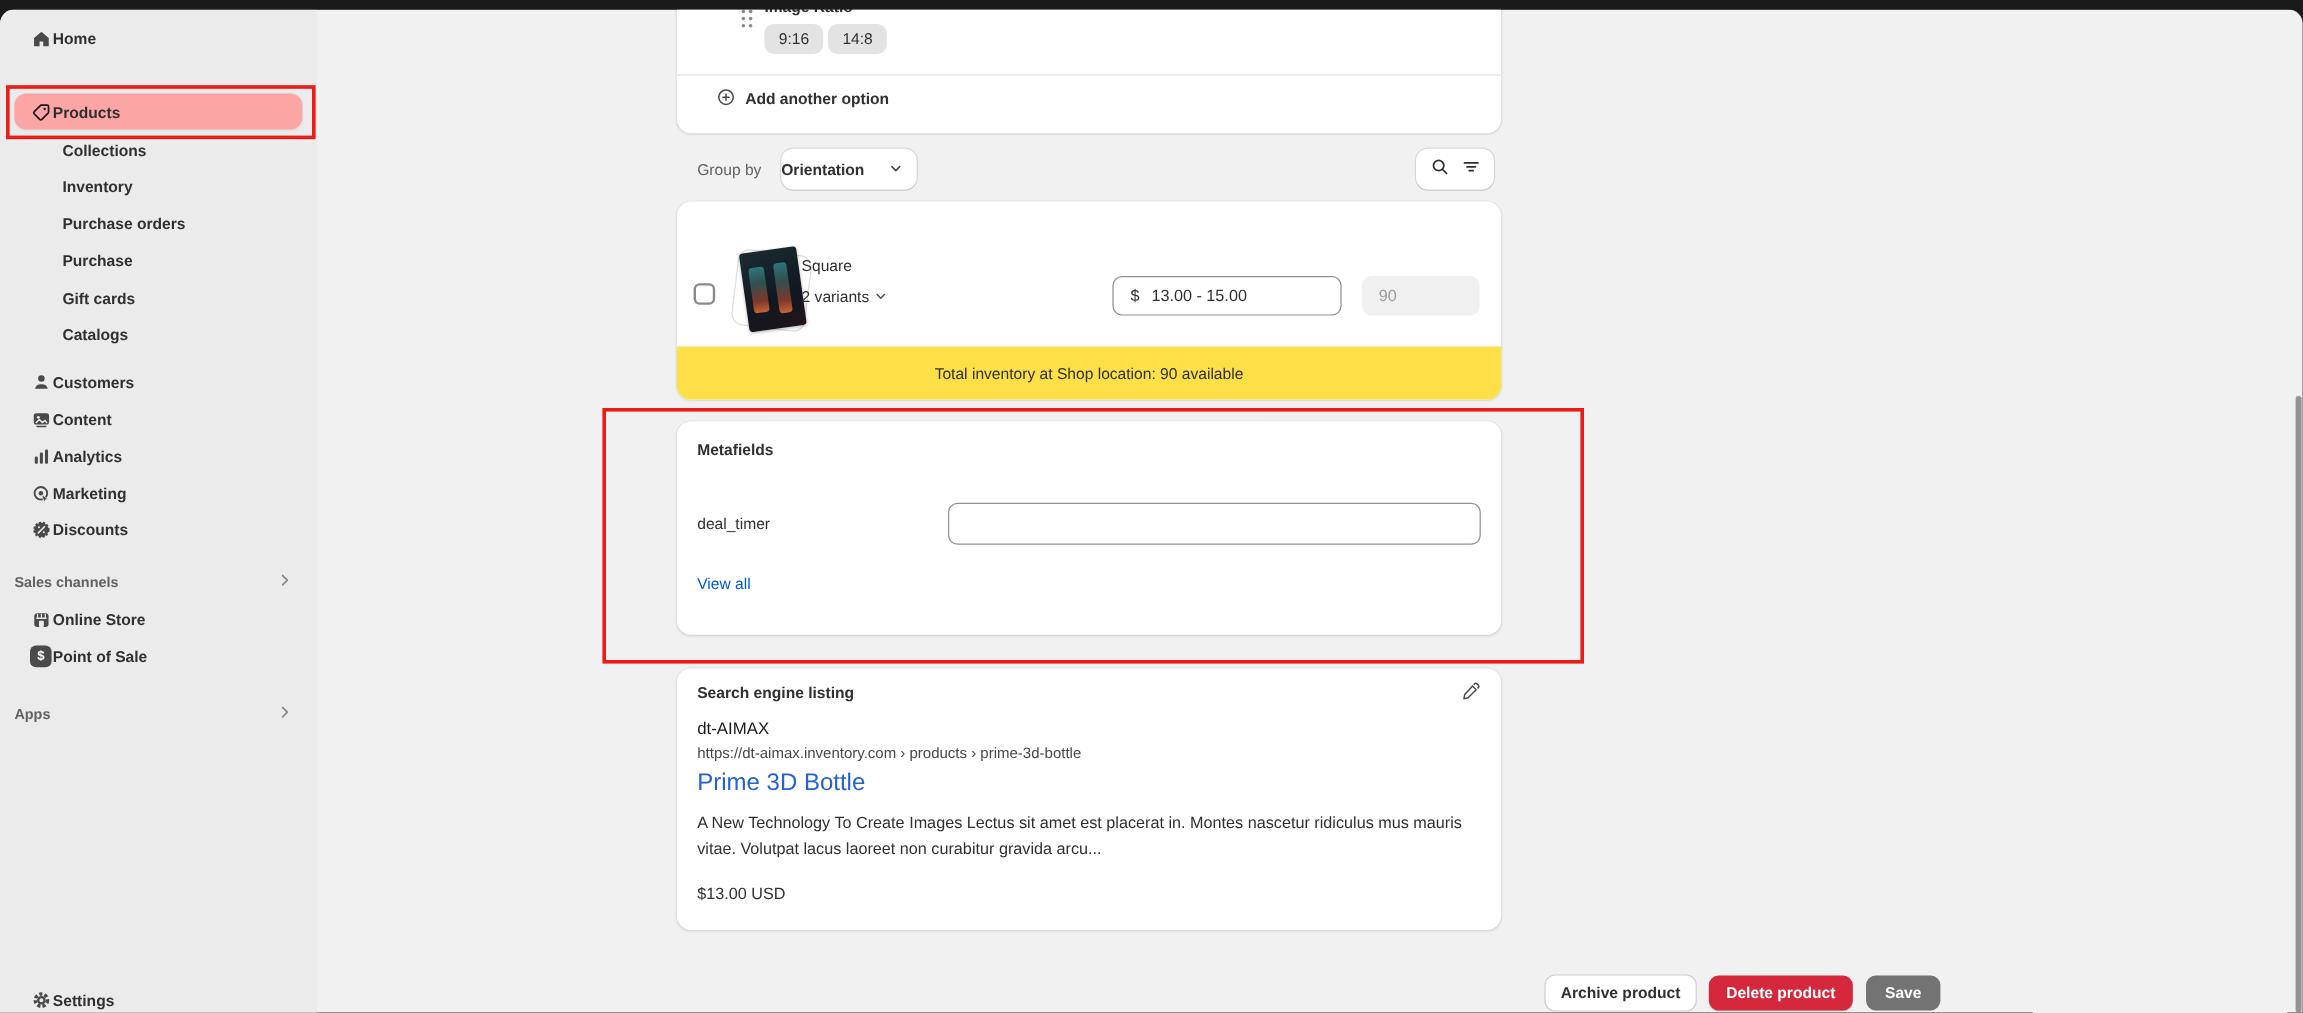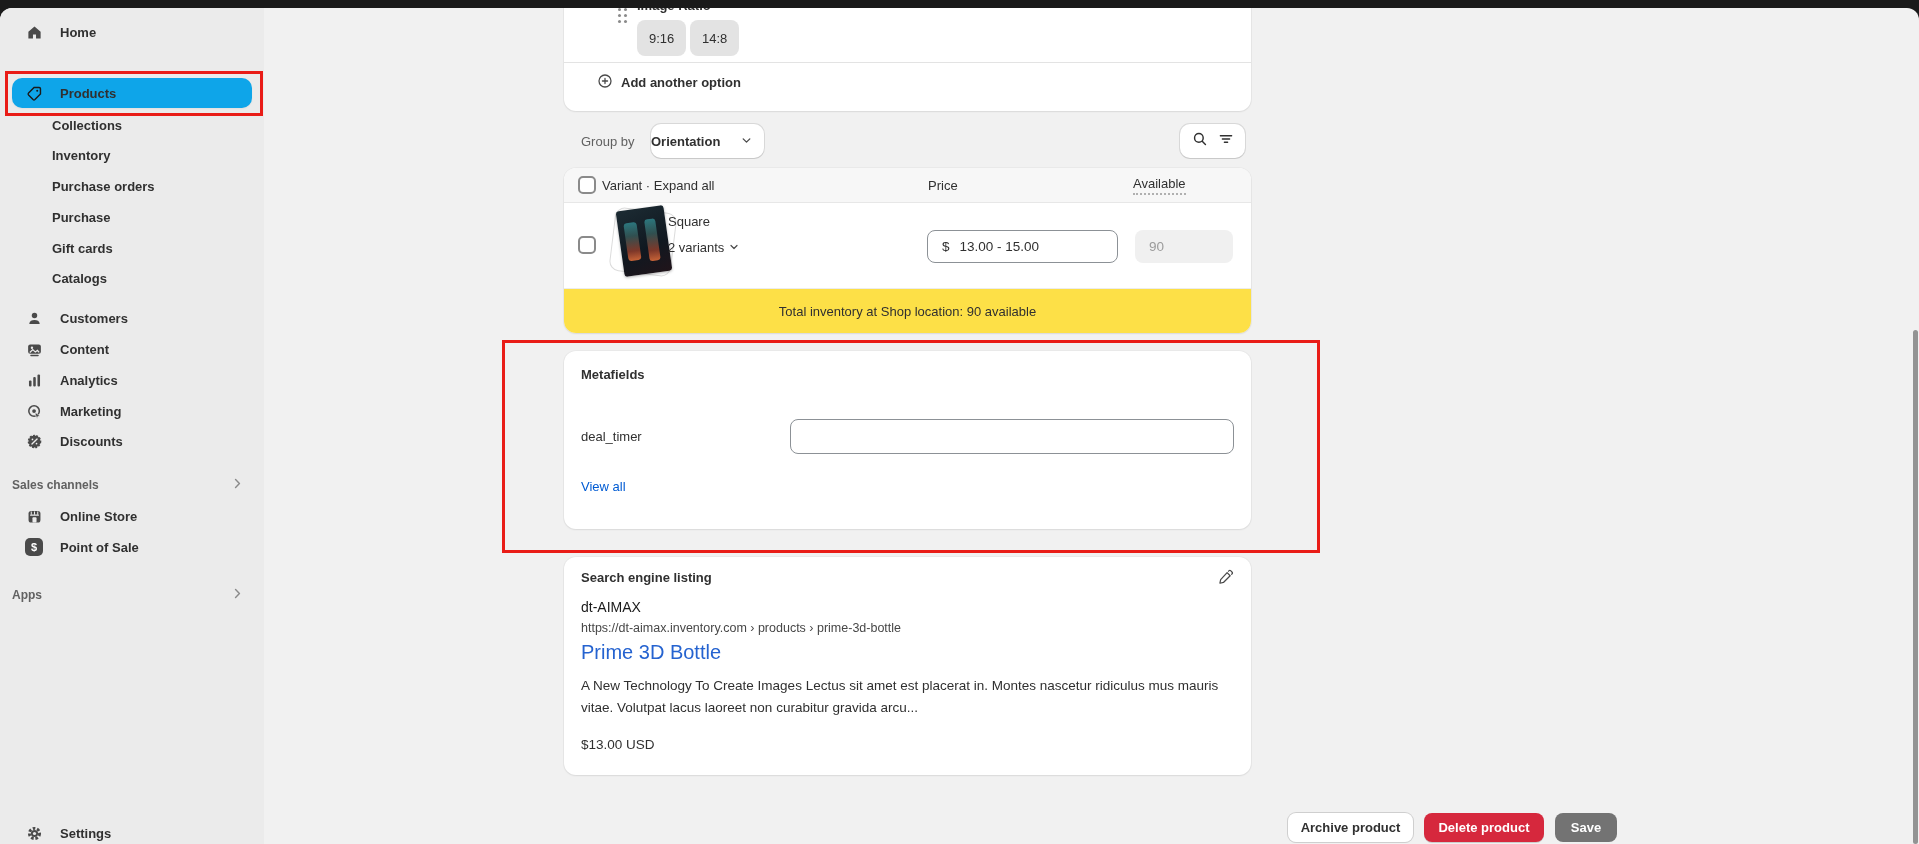--- a/index.html
+++ b/index.html
@@ -11,43 +11,43 @@
   .topbar { position:absolute; left:0; top:0; width:1919px; height:8px; background:#1a1a1a; z-index:30; }
   .surface { position:absolute; left:0; top:8px; width:1919px; height:836px; background:#f1f1f1;
              border-radius:12px 12px 0 0; }
   .sidebar-bg { position:absolute; left:0; top:8px; width:264px; height:836px; background:#ebebeb;
                 border-top-left-radius:12px; }
   .scroll-thumb { position:absolute; left:1913px; top:330px; width:5px; height:514px;
                   background:#939393; border-radius:3px; z-index:40; }
 
   
   .nav-item { position:absolute; left:12px; width:240px; height:30px; display:flex; align-items:center;
-              gap:16px; padding-left:12px; border-radius:10px; font-size:13px; font-weight:600;
+              gap:0; padding-left:12px; border-radius:10px; font-size:13px; font-weight:600;
               color:#303030; cursor:pointer; z-index:5; }
   .nav-item.sub { padding-left:40px; }
-  .nav-item.active { background:#0ea5e9; box-shadow:0 1px 2px rgba(0,0,0,.05); }
+  .nav-item.active { background:#fca5a5; box-shadow:0 1px 2px rgba(0,0,0,.05); }
   .nav-icon { width:20px; height:20px; display:flex; align-items:center; justify-content:center; flex:0 0 20px; }
   .section-row { position:absolute; left:12px; width:240px; height:30px; display:flex; align-items:center;
                  justify-content:space-between; padding:0 8px 0 0; font-size:12px; font-weight:600;
                  color:#616161; z-index:5; }
   .pos-badge { width:18px; height:18px; background:#4a4a4a; border-radius:5px; color:#fff; font-size:11px;
                font-weight:700; display:flex; align-items:center; justify-content:center; }
 
   
   .annotation { position:absolute; border:3px solid #e91c17; z-index:45; pointer-events:none; }
 
   
   .card { position:absolute; left:564px; width:687px; background:#fff; border-radius:12px;
           box-shadow:0 1px 2px rgba(0,0,0,.07), 0 0 0 1px rgba(0,0,0,.03); z-index:4; }
   .card-title { position:absolute; font-size:13px; font-weight:700; color:#303030; }
 
   
   .drag-dot { position:absolute; width:3px; height:3px; border-radius:50%; background:#8a8a8a;
               box-shadow:6px 0 0 #8a8a8a, 0 6px 0 #8a8a8a, 6px 6px 0 #8a8a8a, 0 12px 0 #8a8a8a, 6px 12px 0 #8a8a8a; }
-  .chip { position:absolute; height:36px; padding:0 12px; background:#e3e3e3; border-radius:8px;
+  .chip { position:absolute; height:25px; padding:0 12px; background:#e3e3e3; border-radius:8px;
           display:flex; align-items:center; font-size:13px; color:#303030; }
   .divider { position:absolute; left:0; right:0; height:1px; background:#e3e3e3; }
   .add-option { position:absolute; display:flex; align-items:center; gap:8px; font-size:13px;
                 font-weight:600; color:#303030; cursor:pointer; }
 
   
   .groupby-label { position:absolute; left:581px; top:134px; font-size:13px; color:#616161; z-index:4; }
   .dropdown { position:absolute; left:651px; top:124px; width:113px; height:34px; background:#fff;
               border-radius:10px; box-shadow:0 0 0 1px rgba(0,0,0,.10), 0 1px 0 rgba(0,0,0,.07);
               display:flex; align-items:center; justify-content:flex-start; gap:21px; font-size:13px;
@@ -287,26 +287,20 @@
         </svg>
     </span>
     <span>
       <svg width="16" height="16" viewBox="0 0 20 20">
           <path d="M3 6h14M5.5 10h9M8 14h4" stroke="#303030" stroke-width="1.8" stroke-linecap="round"></path>
         </svg>
     </span>
   </div>
 
   <div class="card" style="top:168px;height:165px">
-    <div class="tbl-head">
-      <span class="checkbox" style="left:14px;top:8px"></span>
-      <span class="col-label" style="left:38px;top:10px">Variant · Expand all</span>
-      <span class="col-label" style="left:364px;top:10px">Price</span>
-      <span class="col-label dotted-u" style="left:569px;top:8px">Available</span>
-    </div>
 
     <span class="checkbox" style="left:14px;top:68px"></span>
     <div class="thumb">
       <div class="backcard"></div>
       <div class="img">
         <span class="bottle" style="left:6px;top:13px"></span>
         <span class="bottle" style="left:27px;top:12px;width:11px;height:42px"></span>
       </div>
     </div>
     <div class="variant-name" style="font-size:13px">Square</div>

